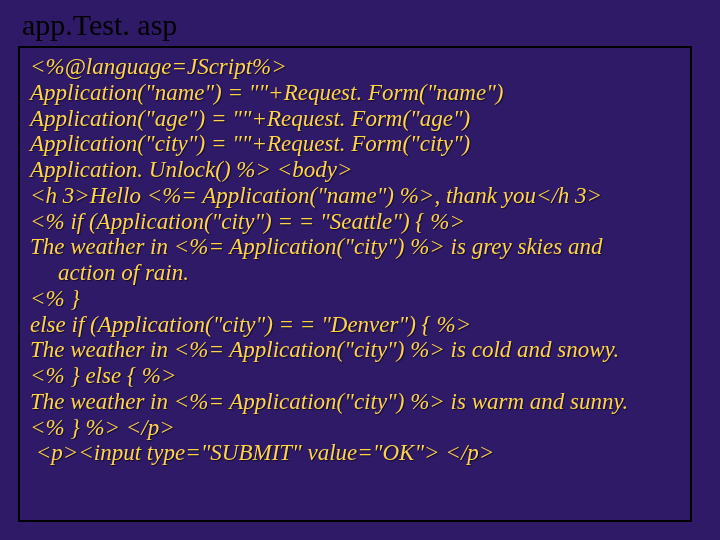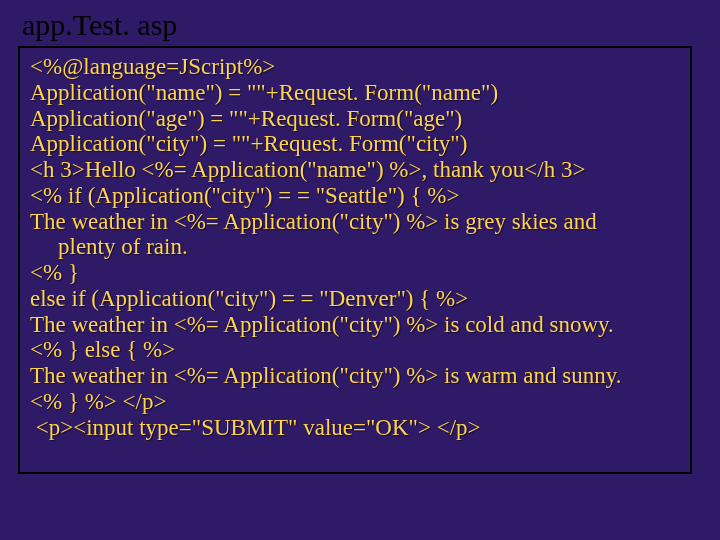--- a/index.html
+++ b/index.html
@@ -23,44 +23,46 @@
     margin: 0 0 4px 4px;
     font-weight: normal;
   }
   .code-box {
     border: 2px solid #000;
     padding: 6px 10px 10px 10px;
     color: #ffd34a;
     font-size: 23px;
     line-height: 1.12;
     text-shadow: 1px 1px 1px rgba(0,0,0,0.6);
-    height: 428px;
+    height: 476px;
     box-sizing: border-box;
+    font-style: italic;
   }
   .code-box div {
     white-space: pre-wrap;
   }
   .indent {
     padding-left: 28px;
   }
 </style>
 </head>
 <body>
 
 <div class="slide">
   <div class="title">app.Test. asp</div>
   <div class="code-box">
     <div>&lt;%@language=JScript%&gt;</div>
     <div>Application("name") = ""+Request. Form("name")</div>
     <div>Application("age") = ""+Request. Form("age")</div>
     <div>Application("city") = ""+Request. Form("city")</div>
+    <div>Application. Unlock() %&gt; &lt;body&gt;</div>
     <div>&lt;h 3&gt;Hello &lt;%= Application("name") %&gt;, thank you&lt;/h 3&gt;</div>
     <div>&lt;% if (Application("city") = = "Seattle") { %&gt;</div>
     <div>The weather in &lt;%= Application("city") %&gt; is grey skies and</div>
-    <div class="indent">plenty of rain.</div>
+    <div class="indent">action of rain.</div>
     <div>&lt;% }</div>
     <div>else if (Application("city") = = "Denver") { %&gt;</div>
     <div>The weather in &lt;%= Application("city") %&gt; is cold and snowy.</div>
     <div>&lt;% } else { %&gt;</div>
     <div>The weather in &lt;%= Application("city") %&gt; is warm and sunny.</div>
     <div>&lt;% } %&gt; &lt;/p&gt;</div>
     <div> &lt;p&gt;&lt;input type="SUBMIT" value="OK"&gt; &lt;/p&gt;</div>
   </div>
 </div>
 

